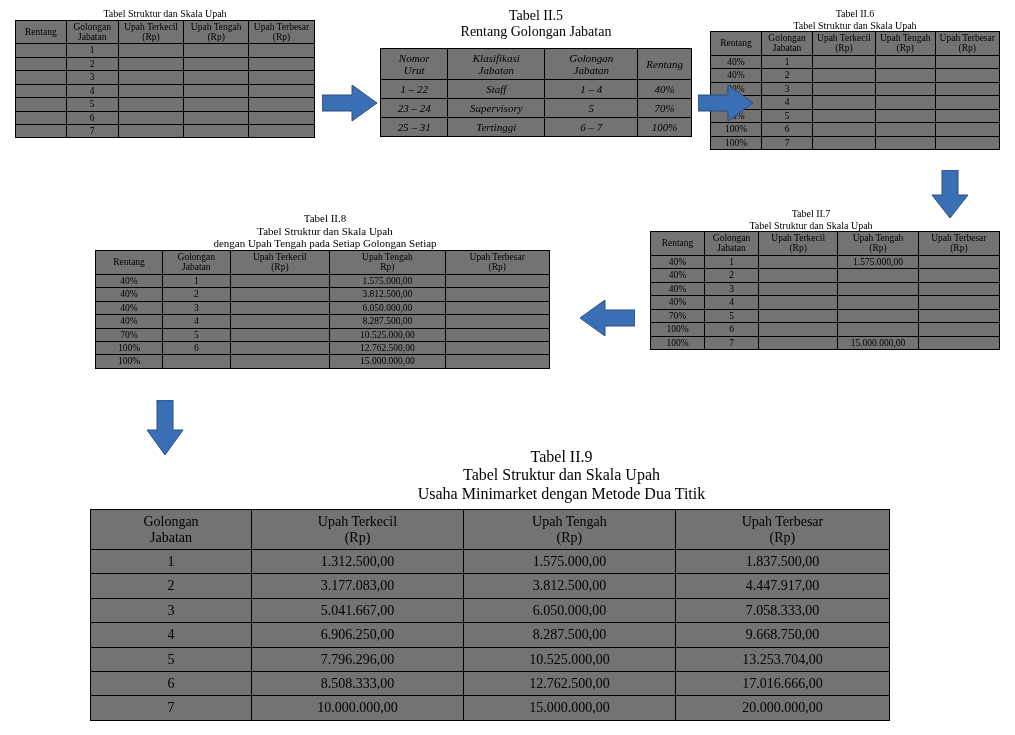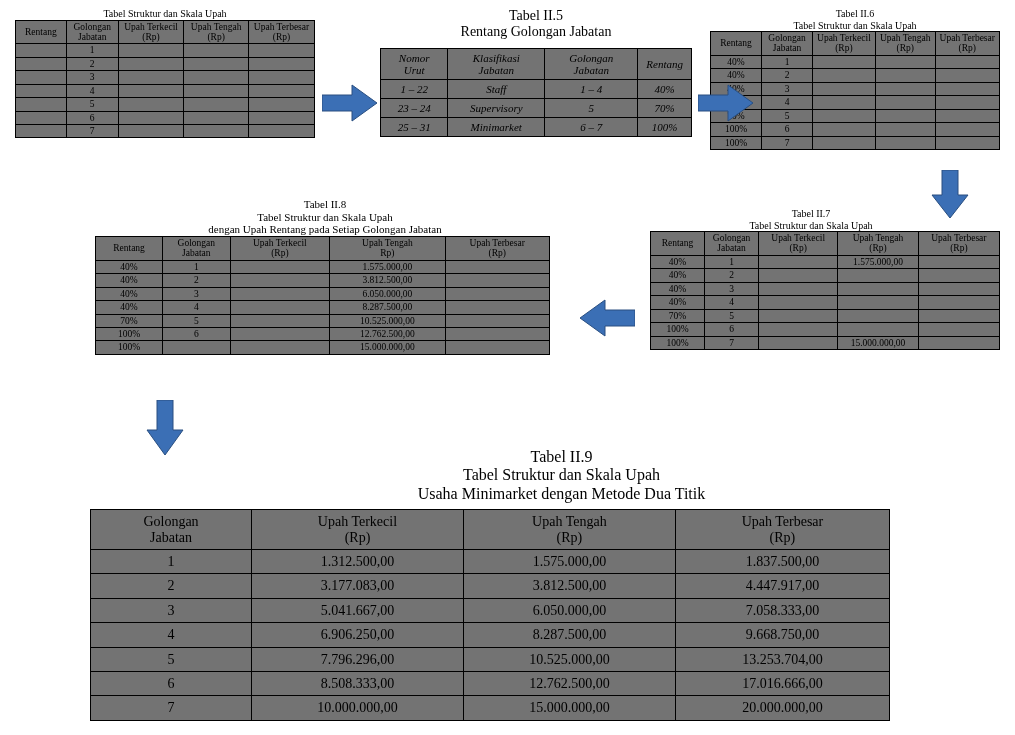--- a/index.html
+++ b/index.html
@@ -121,21 +121,21 @@
             <td>40%</td>
           </tr>
       <tr>
             <td>23 – 24</td>
             <td>Supervisory</td>
             <td>5</td>
             <td>70%</td>
           </tr>
       <tr>
             <td>25 – 31</td>
-            <td>Minimarket</td>
+            <td>Tertinggi</td>
             <td>6 – 7</td>
             <td>100%</td>
           </tr>
     </tbody>
       </table>
   </div>
 
   <div class="block" style="left:700px; top:0px; width:290px;">
     <div class="title">Tabel II.6</div>
     <div class="title">Tabel Struktur dan Skala Upah</div>
@@ -194,24 +194,24 @@
             <td>100%</td>
             <td>7</td>
             <td></td>
             <td></td>
             <td></td>
           </tr>
     </tbody>
       </table>
   </div>
 
-  <div class="block" style="left:85px; top:190px; width:460px;">
+  <div class="block" style="left:85px; top:204px; width:460px;">
     <div class="title" style="font-size:11px;">Tabel II.8</div>
     <div class="title" style="font-size:11px;">Tabel Struktur dan Skala Upah</div>
-    <div class="title" style="font-size:11px;">dengan Upah Rentang pada Setiap Golongan Jabatan</div>
+    <div class="title" style="font-size:11px;">dengan Upah Tengah pada Setiap Golongan Setiap</div>
     <table class="t8" style="width:455px; font-size:11px;">
       <tbody>
           <tr>
         <th style="width:60px;">Rentang</th>
         <th style="width:60px;">Golongan<br>Jabatan</th>
         <th style="width:95px;">Upah Terkecil<br>(Rp)</th>
         <th style="width:110px;">Upah Tengah<br>Rp)</th>
         <th style="width:100px;">Upah Terbesar<br>(Rp)</th>
       </tr>
       <tr>

